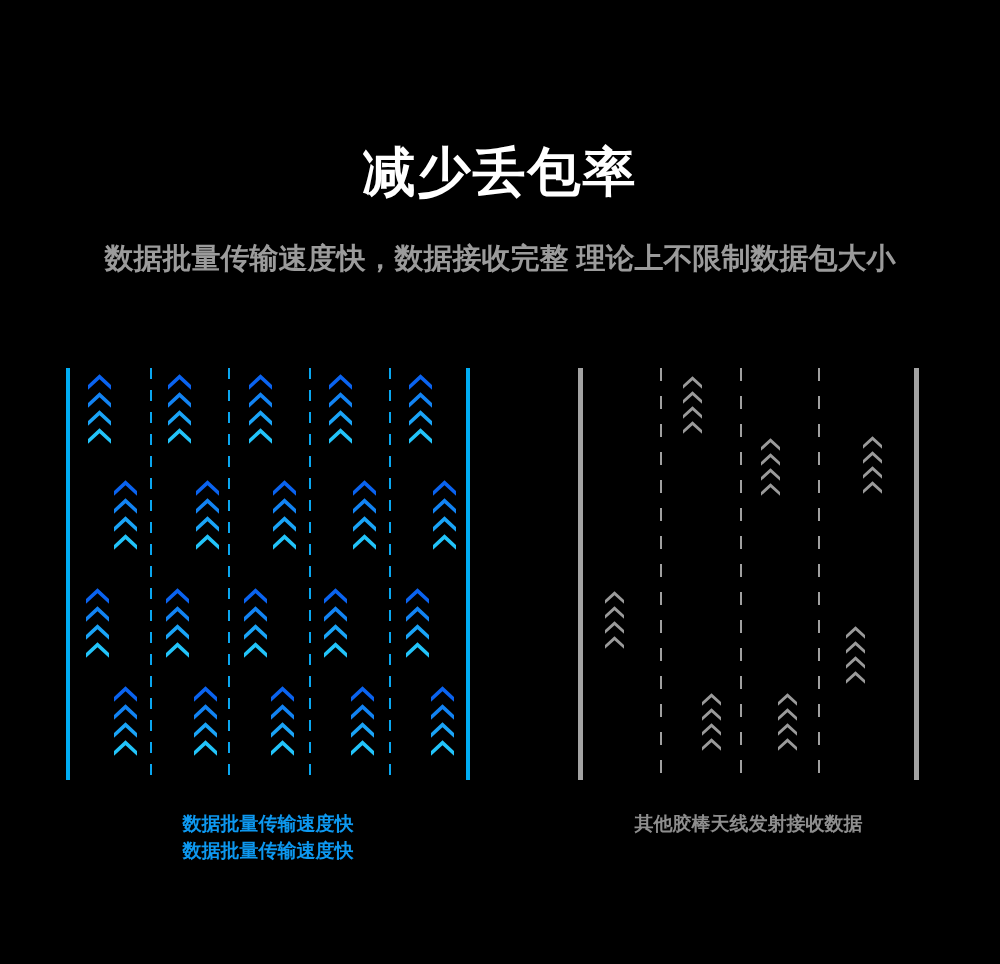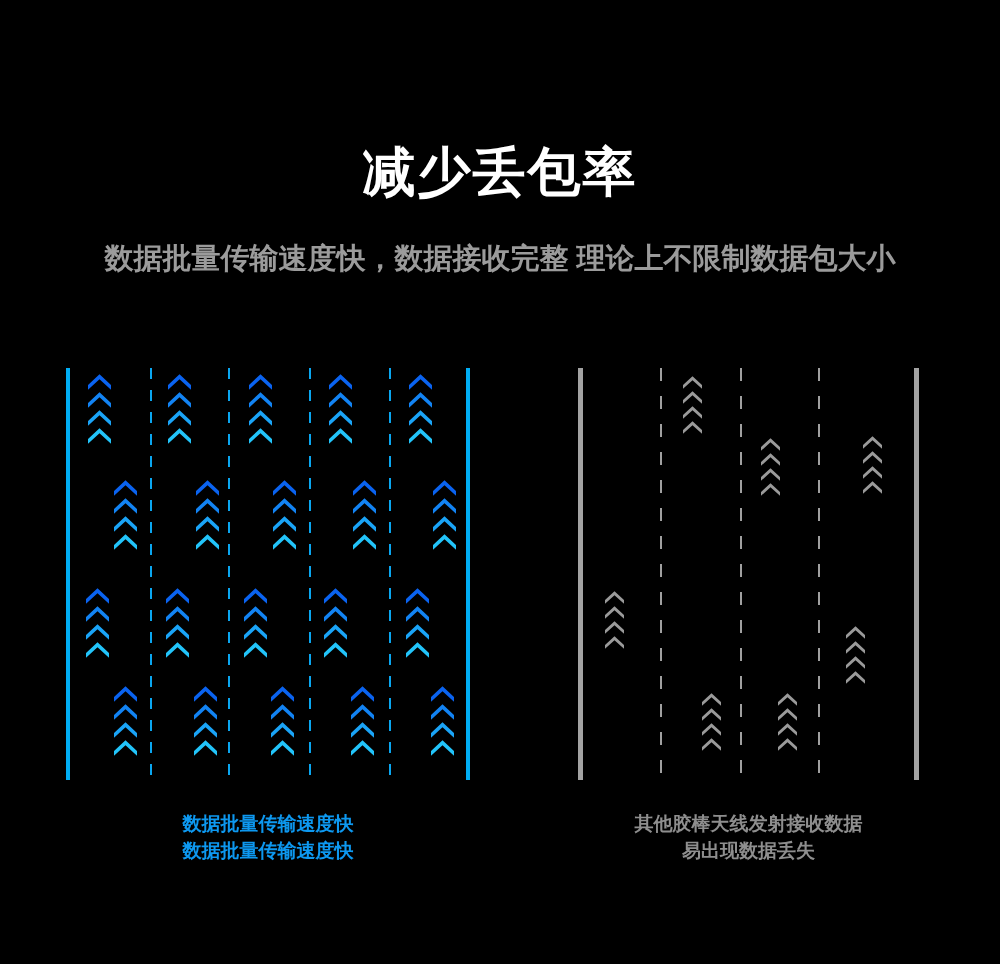--- a/index.html
+++ b/index.html
@@ -697,16 +697,15 @@
         </div>
       </div>
   </div>
 
   <div class="caption" id="caption-good">
     <div>数据批量传输速度快</div>
     <div>数据批量传输速度快</div>
   </div>
   <div class="caption" id="caption-bad">
     <div>其他胶棒天线发射接收数据</div>
-    <div>易出现数据丢失</div>
   </div>
 
 </div>
 
 </body></html>

